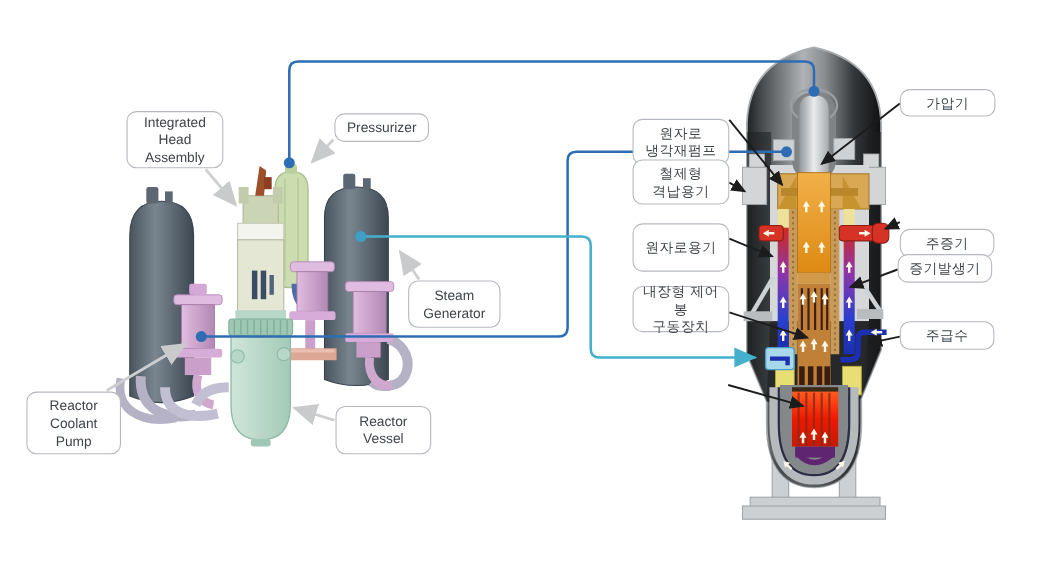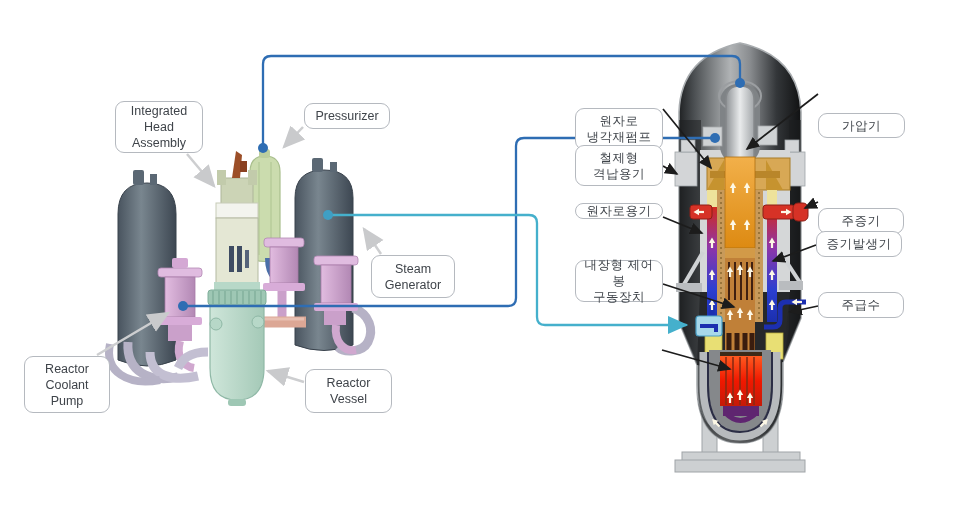--- a/index.html
+++ b/index.html
@@ -10,24 +10,24 @@
        color:#3f444a;font-size:12.5px;line-height:1.28;display:flex;align-items:center;justify-content:center;
        text-align:center;white-space:pre-line;padding:2px 4px;box-sizing:border-box;}
   .ko{letter-spacing:.5px;}
   #b-iha{left:115px;top:101px;width:88px;height:52px;}
   #b-pzr-en{left:304px;top:103px;width:86px;height:26px;}
   #b-sg-en{left:371px;top:255px;width:84px;height:43px;}
   #b-rcp-en{left:24px;top:356px;width:86px;height:57px;}
   #b-rv-en{left:305px;top:369px;width:87px;height:44px;}
   #b-ko-rcp{left:575px;top:88px;width:88px;height:42px;margin-top:20px;}
   #b-ko-cont{left:575px;top:145px;width:88px;height:41px;}
-  #b-ko-rv{left:575px;top:203px;width:88px;height:16px;text-align:center;}
+  #b-ko-rv{left:575px;top:203px;width:88px;height:44px;text-align:center;}
   #b-ko-crdm{left:575px;top:260px;width:88px;height:42px;}
   #b-ko-core{left:575px;top:337px;width:88px;height:26px;}
-  #b-ko-pzr{left:818px;top:81px;width:87px;height:25px;margin-top:32px;}
+  #b-ko-pzr{left:818px;top:81px;width:87px;height:25px;}
   #b-ko-ms{left:818px;top:188px;width:86px;height:26px;margin-top:20px;}
   #b-ko-sg{left:816px;top:231px;width:86px;height:26px;}
   #b-ko-fw{left:818px;top:292px;width:86px;height:26px;}
 </style>
 </head>
 <body>
 
 <div id="canvas">
 
 <svg id="art" width="960" height="510" viewBox="0 0 960 510">

